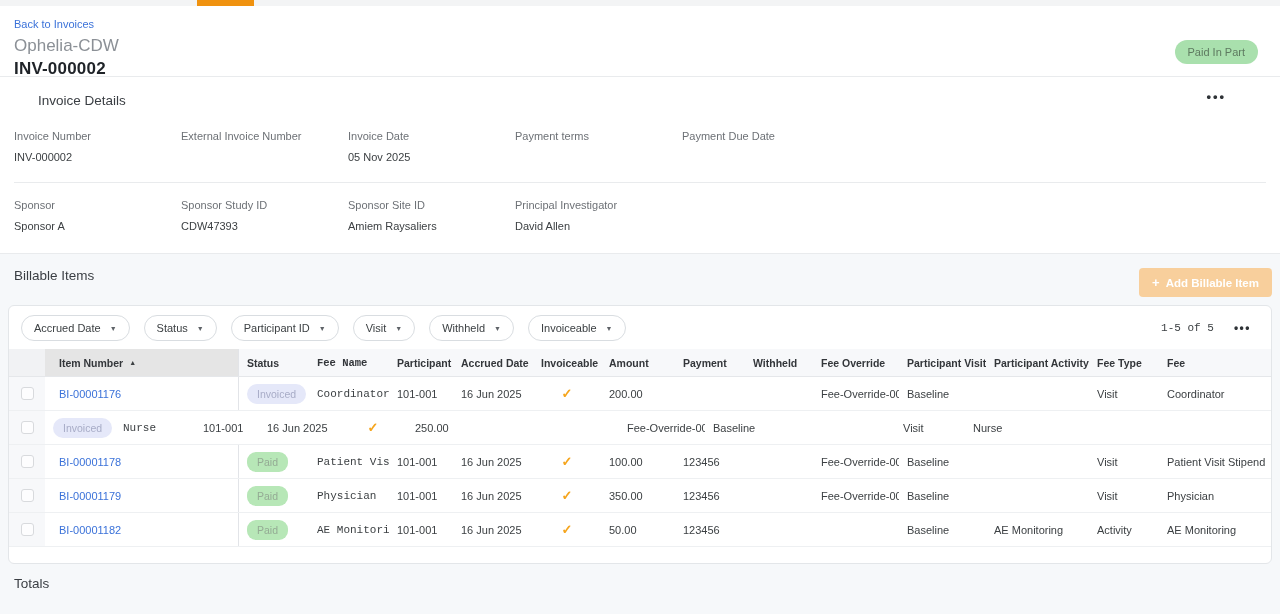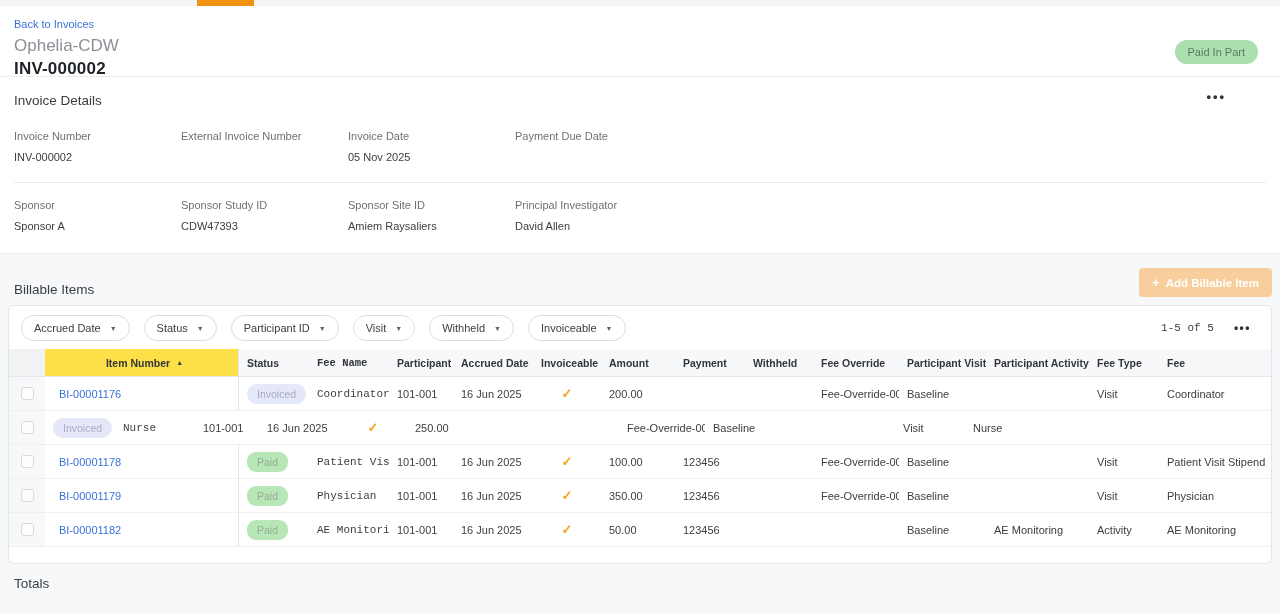--- a/index.html
+++ b/index.html
@@ -22,49 +22,49 @@
   .badge { display:inline-block; border-radius:13px; white-space:nowrap; }
   .badge-hdr { font-size:11px; padding:6px 13px; }
   .badge-row { font-size:10.5px; padding:4px 10px; }
   .badge-paid-in-part { background:#a9e0ad; color:#5e7a60; }
   .badge-paid { background:#b7e7b7; color:#94ab94;border-radius:9px; }
   .badge-invoiced { background:#e5e8f9; color:#a8acc7; }
 
   
   .invoice-card { background:#fff; border-top:1px solid #e9ebed; border-bottom:1px solid #e9ebed; padding:16px 14px 20px; }
   .section-heading { font-size:13.5px; color:#3a3e43; }
-  .invoice-card .section-heading { margin-bottom:22px; }
+  .invoice-card .section-heading { margin-bottom:22px;margin-left:24px; }
   .fields-grid { display:grid; grid-template-columns:repeat(5,167px); }
   .field-label { font-size:11px; color:#6d7176; }
   .field-value { font-size:11px; color:#3c4043; margin-top:9px; min-height:13px; }
   .fields-divider { border:none; border-top:1px solid #e9ebed; margin:18px 0 16px; }
 
   
-  .billable-header { display:flex; justify-content:space-between; align-items:flex-end; padding:14px 8px 8px 14px;gap:32px; }
+  .billable-header { display:flex; justify-content:space-between; align-items:flex-start; padding:14px 8px 8px 14px;gap:32px; }
   .add-btn { background:#f8cf9c; color:#fff; border:none; border-radius:4px; font-size:11.5px; font-weight:bold; padding:8px 13px; cursor:pointer; font-family:"Liberation Sans", sans-serif; display:flex; align-items:center; gap:6px; }
   .add-btn .plus { font-size:13px; font-weight:bold; line-height:1; }
 
   
   .table-card { margin:0 8px; background:#fff; border:1px solid #e3e6e9; border-radius:6px; padding-bottom:16px; }
   .filter-bar { display:flex; align-items:center; padding:9px 12px 8px; }
   .chip { display:inline-flex; align-items:center; gap:9px; border:1px solid #d9dde1; border-radius:15px; padding:6px 12px; font-size:11px; color:#3c4043; background:#fff; margin-right:14px; cursor:pointer; white-space:nowrap; }
   .chip .caret { font-size:7px; color:#5f6368; }
   .filter-spacer { flex:1; }
   .pagination { font-size:11px; color:#3c4043;font-family:Liberation Mono, monospace; }
   .grid-more { color:#2f3337; font-size:12px; font-weight:bold; letter-spacing:1.5px; margin:0 8px 0 20px; cursor:pointer; }
 
   
   .tbl { width:100%; font-size:11px; color:#3c4043; }
   .tr { display:flex; align-items:stretch; height:34px; border-bottom:1px solid #eef0f2; }
   .tr-head { height:28px; background:#f7f8fa; border-bottom:1px solid #e5e7ea; font-weight:bold; font-size:10.5px; color:#33363a; }
   .cell { display:flex; align-items:center; padding:0 8px; white-space:nowrap; overflow:hidden; }
   .c-check { width:36px; justify-content:center; padding:0; background:#f7f8fa; }
   .tr-head .c-check { background:#f1f2f4; }
   .c-item { width:194px; padding-left:14px; border-right:1px solid #e2e4e8; }
-  .tr-head .c-item { background:#fde047;justify-content:center; }
+  .tr-head .c-item { background:#e5e5e5; }
   .c-status { width:70px; }
   .c-feename { width:80px;font-family:Liberation Mono, monospace; }
   .c-part { width:64px; }
   .c-accrued { width:80px; }
   .c-invoiceable { width:68px; }
   .td-invoiceable { justify-content:center; color:#f5a51d; font-weight:bold; font-size:13px; }
   .c-amount { width:74px; }
   .c-payment { width:70px; }
   .c-withheld { width:68px; }
   .c-feeoverride { width:86px; padding-right:0; }
@@ -106,20 +106,24 @@
     </div>
     <div>
       <div class="field-label">External Invoice Number</div>
       <div class="field-value"></div>
     </div>
     <div>
       <div class="field-label">Invoice Date</div>
       <div class="field-value">05 Nov 2025</div>
     </div>
     <div>
+      <div class="field-label">Payment terms</div>
+      <div class="field-value"></div>
+    </div>
+    <div>
       <div class="field-label">Payment Due Date</div>
       <div class="field-value"></div>
     </div>
   </div>
   <hr class="fields-divider">
   <div class="fields-grid">
     <div>
       <div class="field-label">Sponsor</div>
       <div class="field-value">Sponsor A</div>
     </div>

